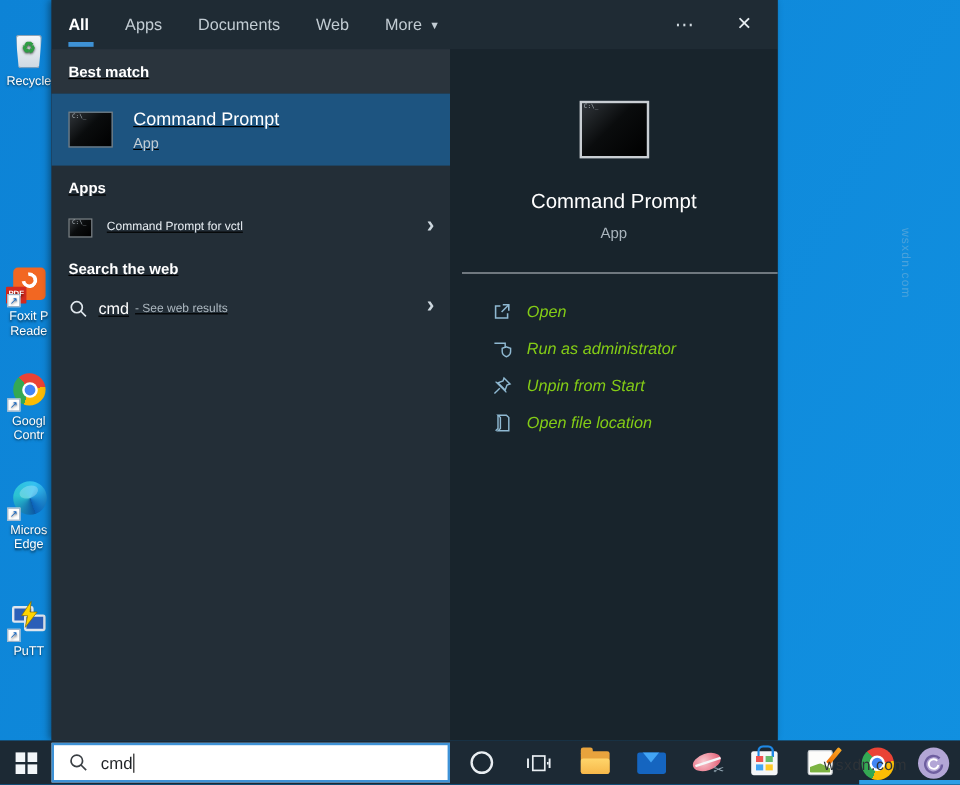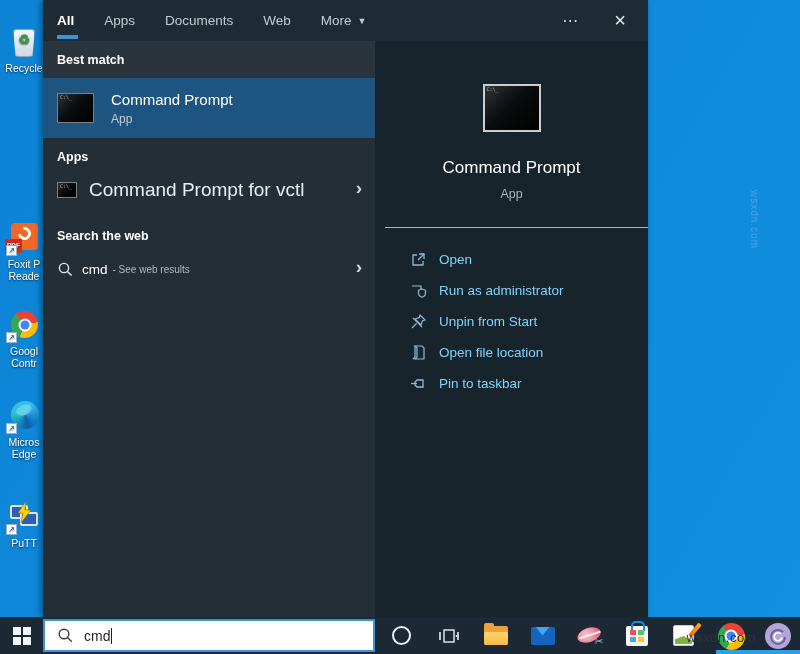--- a/index.html
+++ b/index.html
@@ -32,45 +32,45 @@
   .flyout { position:absolute; left:43px; top:0; width:605px; height:617px; background:#232e37; box-shadow:-2px 0 6px rgba(0,0,0,.4); }
   .tabsbar { position:absolute; left:0; top:0; width:100%; height:41px; background:#1f2b34; display:flex; align-items:center; padding-left:14px; }
   .tab { position:relative; margin-right:30px; font-size:13.5px; color:#c2ccd3; height:41px; display:flex; align-items:center; cursor:default; }
   .tab.sel { color:#fff; font-weight:bold; }
   .tab.sel::after { content:""; position:absolute; left:0; right:-4px; bottom:2px; height:4px; background:#3e92d6; }
   .tab .arrow { font-size:9px; margin-left:6px; color:#c2ccd3; }
   .winctl { position:absolute; top:0; right:0; height:41px; display:flex; align-items:center; }
   .winctl .ell { color:#cfd8de; font-size:16px; letter-spacing:2px; margin-right:34px; }
   .winctl .cls { color:#e8eef2; font-size:20px; margin-right:22px; font-weight:400; }
 
-  .results { position:absolute; left:0; top:41px; width:332px; bottom:0; background:#232e37; }
+  .results { position:absolute; left:0; top:41px; width:332px; bottom:0; background:#232e37;text-decoration:underline; }
   .sec-head { height:30px; display:flex; align-items:center; padding-left:14px; color:#fff; font-size:12.5px; font-weight:bold; }
   .bm-head { height:37px; background:#2a343d; }
   .bm-row { height:60px; background:#1d5480; display:flex; align-items:center; padding-left:14px; }
   .cmd-ico { background:linear-gradient(135deg,#30353a 0%,#0a0c0d 45%,#000 100%); border:1px solid #7a8084; position:relative; }
   .cmd-ico::before { content:"C:\\_"; position:absolute; left:2px; top:0; color:#aab2b8; font-size:5px; font-family:"DejaVu Sans Mono",monospace; }
   .bm-ico { width:37px; height:30px; }
   .bm-text { margin-left:17px; }
   .bm-title { color:#fff; font-size:15px; }
   .bm-sub { color:#c3cdd4; font-size:12px; margin-top:4px; }
   .li-row { height:35px; display:flex; align-items:center; padding-left:14px; position:relative; }
   .li-ico { width:20px; height:16px; }
-  .li-label { color:#e8eef3; font-size:19px; margin-left:12px; }
+  .li-label { color:#e8eef3; font-size:10px; margin-left:12px; }
   .web-q { color:#fff; font-size:13.5px; }
   .web-sfx { color:#aeb9c1; font-size:10px; margin-left:5px; }
   .chev { position:absolute; right:13px; top:50%; transform:translateY(-58%); color:#cdd7de; font-size:19px; font-weight:bold; }
   .mag16 { width:17px; height:17px; margin-right:8px; }
 
   .preview { position:absolute; left:332px; top:41px; right:0; bottom:0; background:#18242c; }
   .pv-ico { width:58px; height:48px; margin:43px auto 0 auto; border:2px solid #c9ced3; }
   .pv-title { text-align:center; color:#fff; font-size:17px; margin-top:26px; }
   .pv-sub { text-align:center; color:#a9b4bc; font-size:12.5px; margin-top:9px; }
   .pv-div { position:absolute; left:10px; right:0; top:186px; height:1px; background:#a9b0b6; }
   .actions { position:absolute; left:0; right:0; top:203px; }
-  .act-row { height:31px; display:flex; align-items:center; padding-left:34px; color:#7dd3fc; font-size:13.5px; }
+  .act-row { height:31px; display:flex; align-items:center; padding-left:34px; color:#84cc16; font-size:13.5px;font-style:italic; }
   .act-ico { width:19px; height:19px; margin-right:11px; color:#8fb9d2; flex:0 0 auto; }
 
   
   .taskbar { position:absolute; left:0; bottom:0; width:800px; height:37px; background:#1c2934; display:flex; align-items:center; }
   .startbtn { width:43px; height:37px; display:flex; align-items:center; justify-content:center; }
   .winlogo { display:grid; grid-template-columns:8px 8px; grid-template-rows:8px 8px; gap:2px; }
   .winlogo span { background:#f2f6f9; }
   .tb-search { position:absolute; left:43px; top:2px; width:332px; height:33px; background:#fff; border:2px solid #3e92d6; display:flex; align-items:center; padding-left:12px; }
   .tb-search .q { color:#1f2226; font-size:14px; margin-left:10px; }
   .caret { display:inline-block; width:1px; height:16px; background:#222; margin-left:1px; vertical-align:middle; }
@@ -194,21 +194,21 @@
       </div>
 
       <div class="sec-head" style="margin-top:4px;">Apps</div>
 
       <div class="li-row">
         <div class="cmd-ico li-ico"></div>
         <div class="li-label">Command Prompt for vctl</div>
         <div class="chev">›</div>
       </div>
 
-      <div class="sec-head" style="margin-top:14px;">Search the web</div>
+      <div class="sec-head" style="margin-top:2px;">Search the web</div>
 
       <div class="li-row" style="height:36px;">
         <svg class="mag16" viewBox="0 0 17 17">
           <circle cx="7" cy="7" r="4.6" fill="none" stroke="#dfe6ec" stroke-width="1.4"></circle>
           <line x1="10.4" y1="10.4" x2="14.6" y2="14.6" stroke="#dfe6ec" stroke-width="1.4"></line>
         </svg>
         <span class="web-q">cmd</span>
         <span class="web-sfx">- See web results</span>
         <div class="chev">›</div>
       </div>
@@ -244,27 +244,20 @@
           </svg>
           <span>Unpin from Start</span>
         </div>
         <div class="act-row">
           <svg class="act-ico" viewBox="0 0 19 19">
             <path d="M6 3h7l2 2v11H6l2-2V5z" fill="none" stroke="currentColor" stroke-width="1.2"></path>
             <path d="M6 3v11l-2 2" fill="none" stroke="currentColor" stroke-width="1.2"></path>
           </svg>
           <span>Open file location</span>
         </div>
-        <div class="act-row">
-          <svg class="act-ico" viewBox="0 0 19 19">
-            <line x1="2" y1="9.5" x2="8" y2="9.5" stroke="currentColor" stroke-width="1.3"></line>
-            <path d="M8 6h6v7H8l-2-2v-3z" fill="none" stroke="currentColor" stroke-width="1.3"></path>
-          </svg>
-          <span>Pin to taskbar</span>
-        </div>
       </div>
     </div>
   </div>
 
   <div class="taskbar">
     <div class="startbtn">
       <div class="winlogo">
           <span></span>
           <span></span>
           <span></span>

